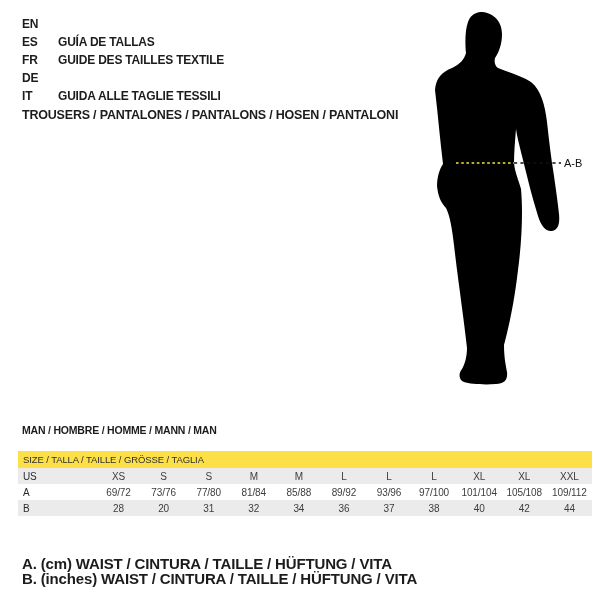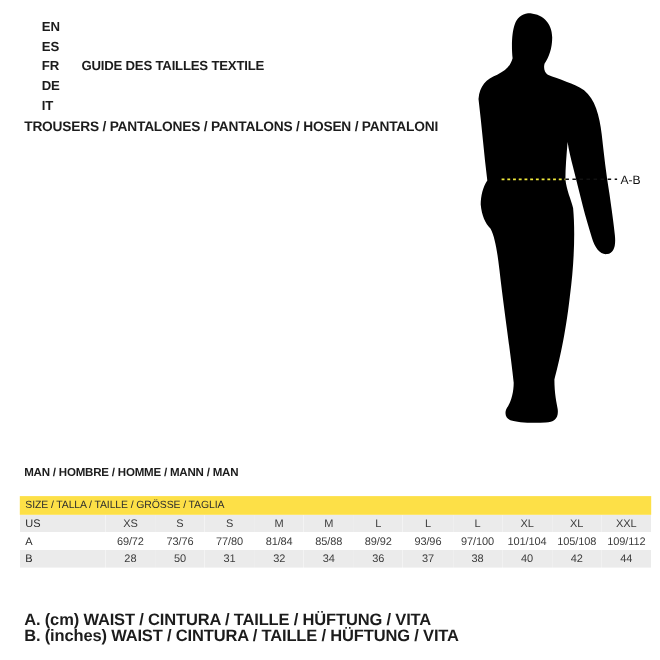--- a/index.html
+++ b/index.html
@@ -2,21 +2,21 @@
 <html><head>
 <meta charset="utf-8">
 <style>
   html,body{margin:0;padding:0;background:#ffffff;}
   body{width:600px;height:600px;font-family:"Liberation Sans",sans-serif;color:#1c1c1c;
        -webkit-font-smoothing:antialiased;}
   .page{position:relative;width:600px;height:600px;background:#ffffff;overflow:hidden;}
 
   
   .lang-block{position:absolute;left:22px;top:15px;}
-  .lang-row{display:flex;height:18px;line-height:18px;margin-left:16px;}
+  .lang-row{display:flex;height:18px;line-height:18px;}
   .lang-code{width:36px;font-weight:bold;font-size:12px;letter-spacing:-0.2px;}
   .lang-label{font-weight:bold;font-size:12px;letter-spacing:-0.2px;white-space:nowrap;}
 
   
   .garment-title{position:absolute;left:22px;top:107px;height:16px;line-height:16px;
        font-weight:bold;font-size:12.5px;letter-spacing:-0.2px;white-space:nowrap;}
 
   
   .figure-svg{position:absolute;left:410px;top:0;width:190px;height:400px;}
   .figure-svg text{font-family:"Liberation Sans",sans-serif;font-size:11px;fill:#111;}
@@ -44,30 +44,32 @@
 <body>
 
 <div class="page">
 
   <div class="lang-block">
     <div class="lang-row">
       <span class="lang-code">EN</span>
     </div>
     <div class="lang-row">
       <span class="lang-code">ES</span>
+      <span class="lang-label">GUÍA DE TALLAS</span>
     </div>
     <div class="lang-row">
       <span class="lang-code">FR</span>
       <span class="lang-label">GUIDE DES TAILLES TEXTILE</span>
     </div>
     <div class="lang-row">
       <span class="lang-code">DE</span>
     </div>
     <div class="lang-row">
       <span class="lang-code">IT</span>
+      <span class="lang-label">GUIDA ALLE TAGLIE TESSILI</span>
     </div>
   </div>
 
   <div class="garment-title">TROUSERS / PANTALONES / PANTALONS / HOSEN / PANTALONI</div>
 
   <svg class="figure-svg" viewBox="0 0 190 400" xmlns="http://www.w3.org/2000/svg">
     <path d="M 70,12
              C 82,12 92,20 92,34
              C 92,44 89,52 85,58
              C 84,62 85,66 88,68
@@ -133,21 +135,21 @@
           <td>89/92</td>
           <td>93/96</td>
           <td>97/100</td>
           <td>101/104</td>
           <td>105/108</td>
           <td>109/112</td>
         </tr>
         <tr class="stripe">
           <td class="row-label">B</td>
           <td>28</td>
-          <td>50</td>
+          <td>20</td>
           <td>31</td>
           <td>32</td>
           <td>34</td>
           <td>36</td>
           <td>37</td>
           <td>38</td>
           <td>40</td>
           <td>42</td>
           <td>44</td>
         </tr>

